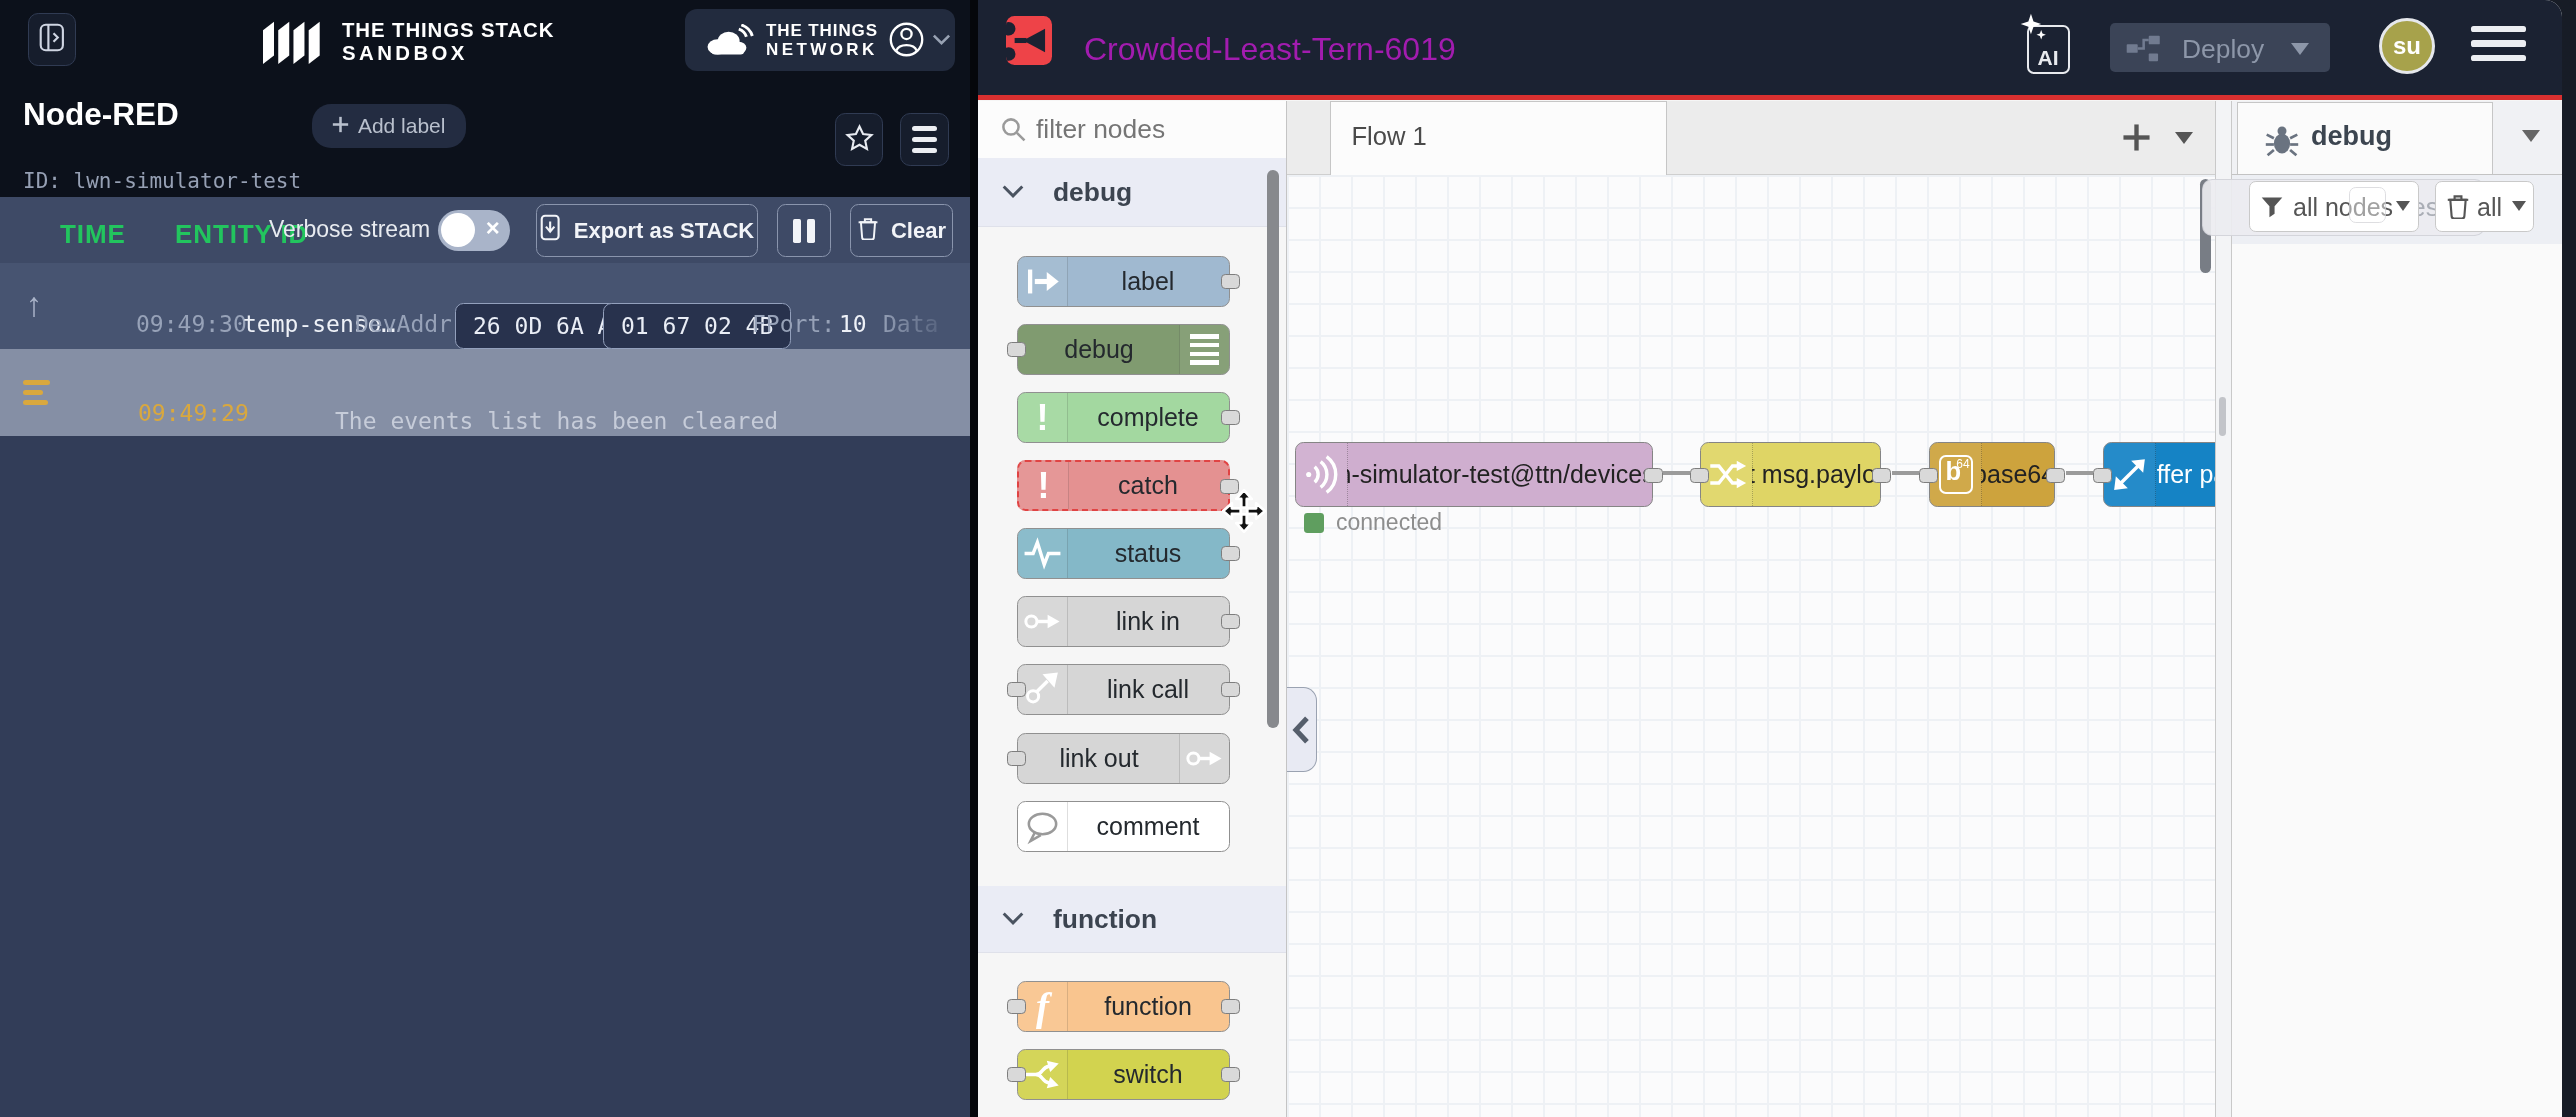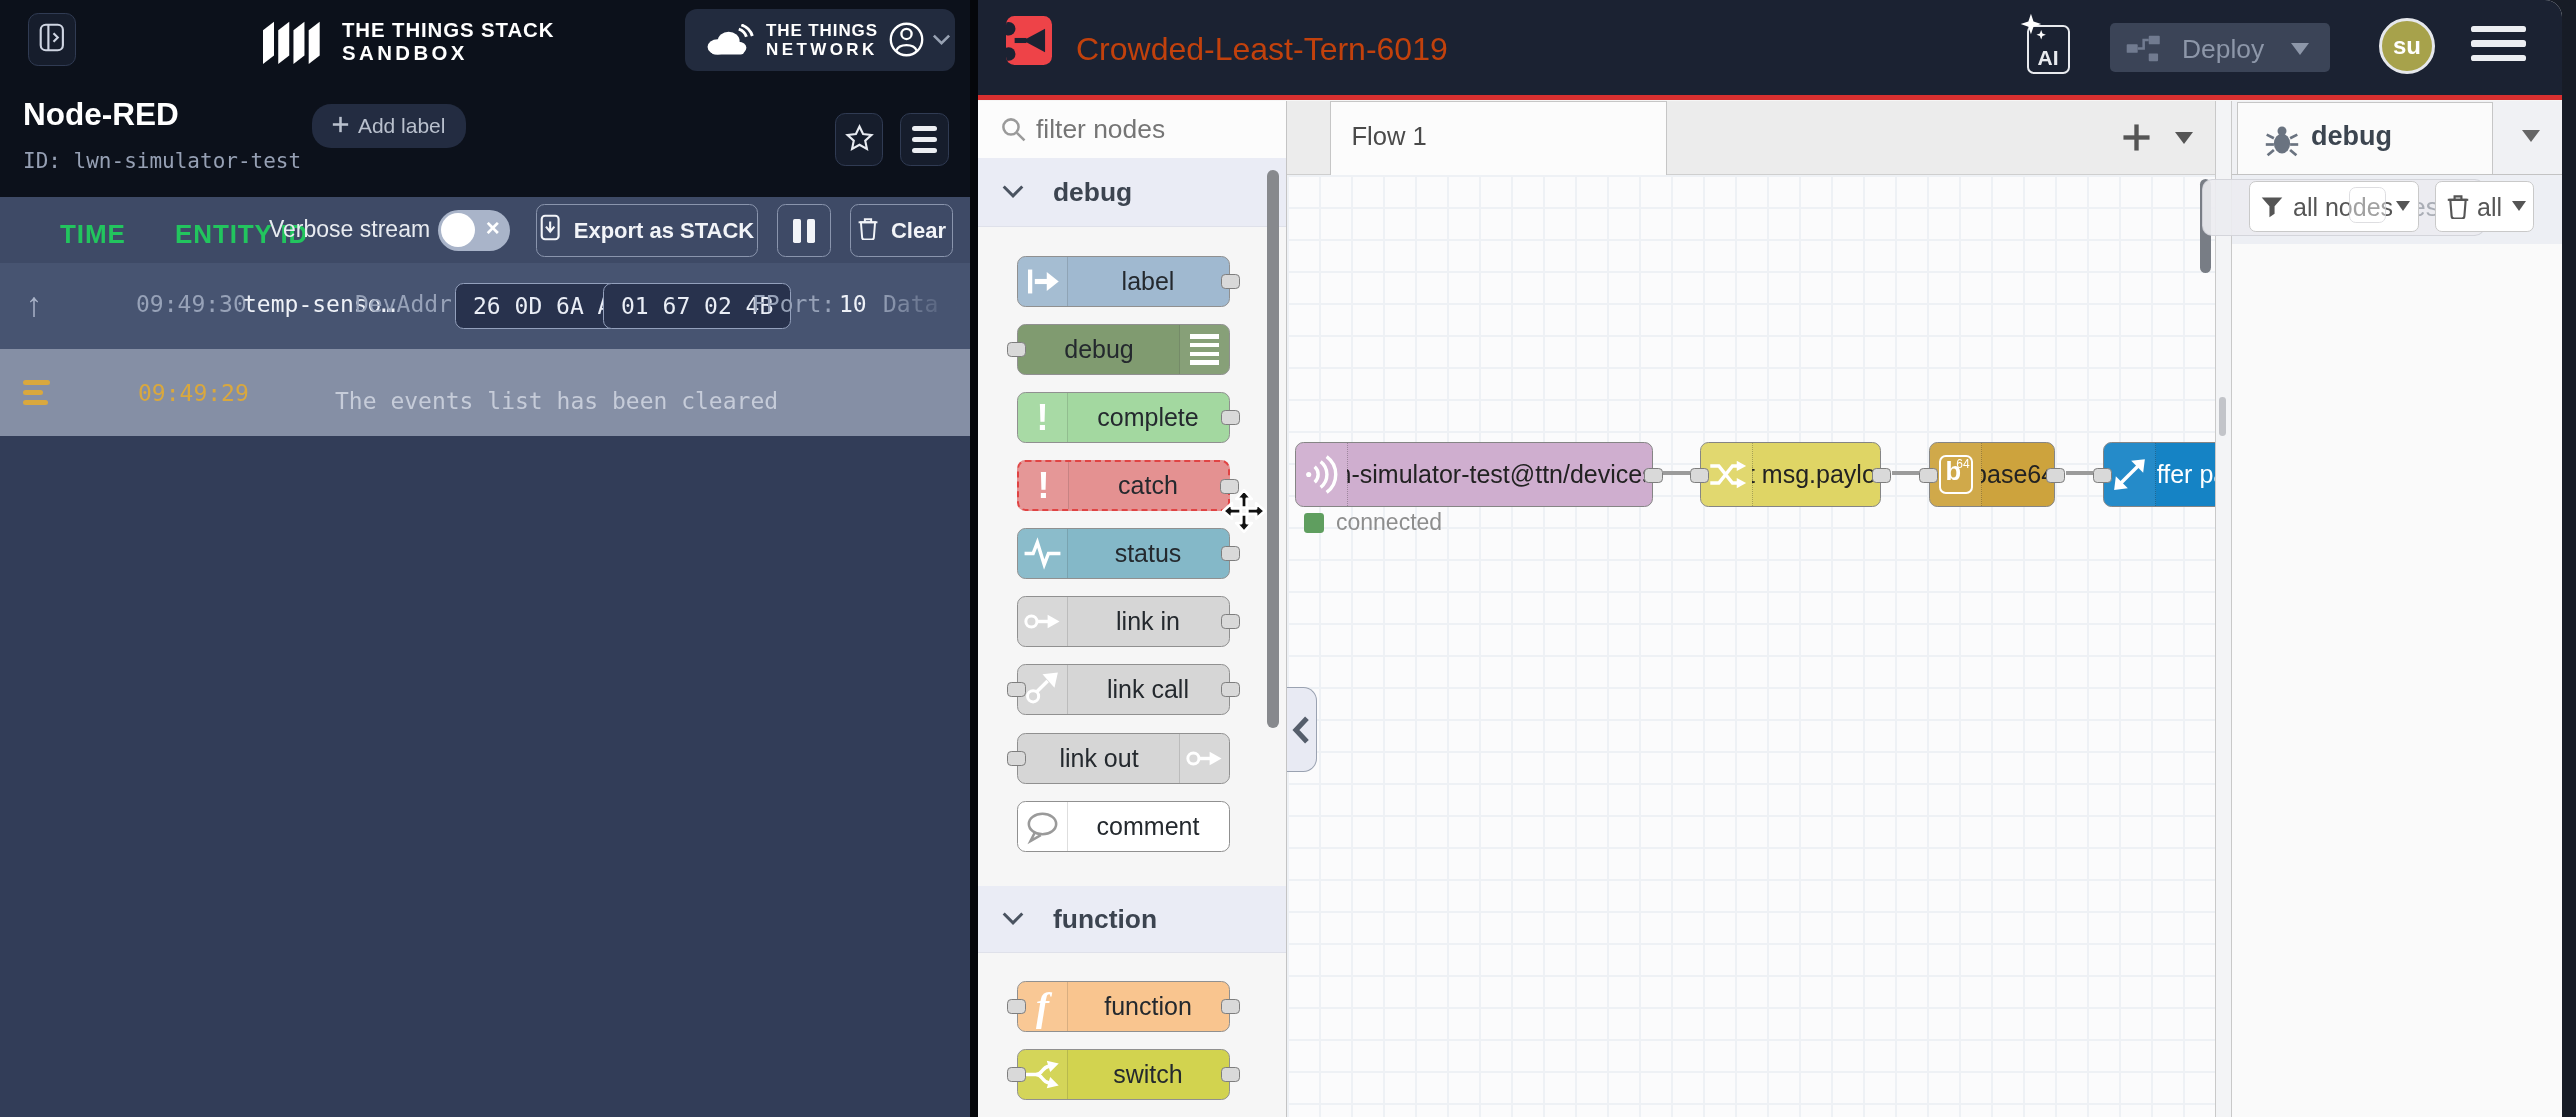--- a/index.html
+++ b/index.html
@@ -1,19 +1,19 @@
 <!DOCTYPE html>
 <html style="font-size:13.6px"><head>
 <meta charset="utf-8">
 <style>
   html,body{margin:0;padding:0;background:#0e1219;}
   #root{position:relative;width:2576px;height:1118px;overflow:hidden;
         font-family:"Liberation Sans",sans-serif;background:#171c26;}
   .abs{position:absolute;}
-  .mono{font-family:"DejaVu Sans Mono",monospace;}
+  .mono{font-family:"DejaVu Sans Mono",monospace;margin-top:20px;}
   .flex{display:flex;align-items:center;}
   
   #console{left:0;top:0;width:970px;height:1118px;background:#323d58;overflow:hidden;}
   .c-header{left:0;top:0;width:970px;height:197px;background:#0c111b;}
   .hbtn{background:#161d2c;border:1.7px solid #303b53;border-radius:10.2px;box-sizing:border-box;
         display:flex;align-items:center;justify-content:center;}
   .pill-btn{background:#232c41;border-radius:19px;color:#b9c0cd;font-size:21px;
         display:flex;align-items:center;gap:8.5px;padding:0 20.4px;height:44px;box-sizing:border-box;}
   .sbar{left:0;top:197px;width:970px;height:66px;background:#3e4a66;}
   .sbar-label{color:#22c55e;font-size:26px;font-weight:bold;letter-spacing:0.9px;}
@@ -234,21 +234,21 @@
     <div class="abs redline"></div>
 
     <div class="abs" style="left:28px;top:16px;width:46px;height:49px;background:#ee4348;border-radius:8.5px;overflow:hidden;">
       <svg width="46" height="49" viewBox="0 0 54 58">
         <circle cx="3" cy="15" r="8" fill="#1b2232"></circle>
         <circle cx="3" cy="45" r="8" fill="#1b2232"></circle>
         <polygon points="20,29 46,15 46,43" fill="#1b2232"></polygon>
         <rect x="10" y="26" width="14" height="6" fill="#1b2232"></rect>
       </svg>
     </div>
-    <div class="abs" style="left:98px;top:31px;color:#c2410c;font-size:32px;">Crowded-Least-Tern-6019</div>
+    <div class="abs" style="left:106px;top:31px;color:#a21caf;font-size:32px;">Crowded-Least-Tern-6019</div>
 
     <div class="abs" style="left:1046px;top:18px;width:49px;height:60px;">
       <div class="abs" style="left:3.4px;top:6.8px;width:43px;height:49px;border:2.6px solid #e8eaee;border-radius:6.8px;box-sizing:border-box;"></div>
       <span class="abs" style="left:13.6px;top:28px;color:#e8eaee;font-size:21px;font-weight:bold;">AI</span>
       <span class="abs" style="left:-5.1px;top:-5.1px;">
         <svg width="29" height="29" viewBox="0 0 34 34" fill="#ffffff">
           <path d="M14 1 l3 9 9 3 -9 3 -3 9 -3 -9 -9 -3 9 -3 z"></path>
           <path d="M26 20 l1.5 4 4 1.5 -4 1.5 -1.5 4 -1.5 -4 -4 -1.5 4 -1.5 z"></path>
         </svg>
       </span>

